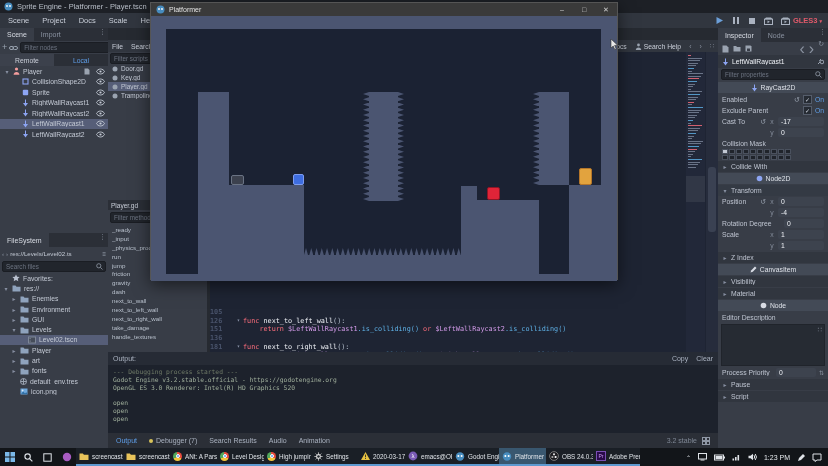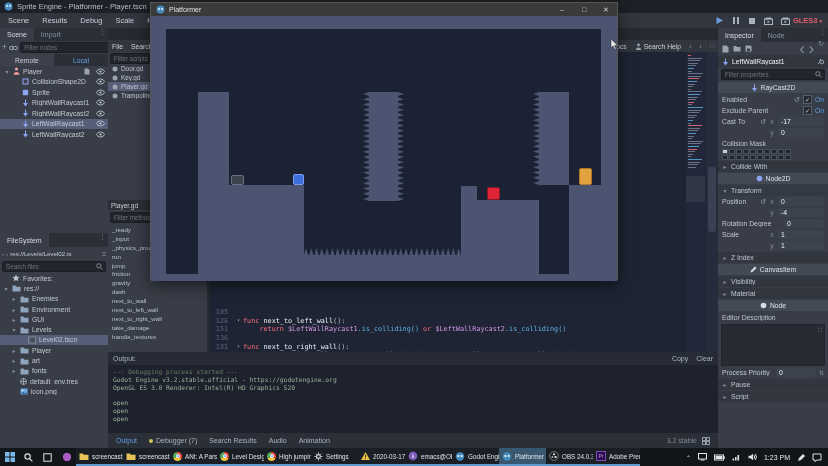--- a/index.html
+++ b/index.html
@@ -28,21 +28,21 @@
   .search input::placeholder{color:#6c7380;}
   .trow{display:flex;align-items:center;height:10.5px;font-size:6.8px;color:#c3c9d4;gap:3px;
     padding-left:4px;box-sizing:border-box;white-space:nowrap;overflow:hidden;}
   .trow.sel{background:#565e78;}
   .trow .lbl{flex:1;overflow:hidden;white-space:nowrap;}
   .caret{color:#868ea0;font-size:6px;width:6px;display:inline-block;text-align:center;}
   .eyeic{margin-right:3px;}
   
   #code-area{position:absolute;left:102px;top:24px;width:508px;height:324px;background:#1e2433;overflow:hidden;}
   .codeline{display:flex;height:8.7px;font-family:"DejaVu Sans Mono",monospace;font-size:6.8px;white-space:pre;}
-  .ln{width:24px;text-align:center;color:#49536b;flex:none;font-weight:bold;}
+  .ln{width:24px;text-align:left;color:#49536b;flex:none;font-weight:bold;}
   .fold{width:9px;color:#8a93a8;font-size:5.5px;text-align:center;flex:none;}
   .kw{color:#ff6e7d;} .fn{color:#eef1f6;} .pn{color:#b8c2d0;} .np{color:#d29ae8;} .mem{color:#5fb2e8;}
   #code-status{position:absolute;left:0;right:0;bottom:0;height:15px;background:#232938;
     display:flex;align-items:center;font-size:7px;color:#8a93a8;padding:0 6px;box-sizing:border-box;}
   #minimap{position:absolute;right:13px;top:0;bottom:15px;width:19px;background:#222839;}
   #vscroll{position:absolute;right:0;top:0;bottom:15px;width:12px;background:#262c3c;}
   #vthumb{position:absolute;left:2px;right:2px;top:115px;height:65px;background:#3a4152;border-radius:3px;}
   
   #output{position:absolute;left:0;top:324px;width:610px;height:81px;background:#1d222c;box-sizing:border-box;}
   #output-head{height:13px;background:#262b35;display:flex;align-items:center;font-size:7px;color:#aab2c0;
@@ -109,22 +109,22 @@
         <svg width="9" height="9">
             <circle cx="4.5" cy="4.5" r="4" fill="#478cbf"></circle>
             <circle cx="3" cy="4" r="0.9" fill="#fff"></circle>
             <circle cx="6" cy="4" r="0.9" fill="#fff"></circle>
           </svg>
       </span>
       <span>Sprite Engine - Platformer - Player.tscn</span>
     </div>
     <div id="menubar">
         <span class="menu-item">Scene</span>
-        <span class="menu-item">Results</span>
-        <span class="menu-item">Debug</span>
+        <span class="menu-item">Project</span>
+        <span class="menu-item">Docs</span>
         <span class="menu-item">Scale</span>
         <span class="menu-item">Help</span>
       </div>
     <div id="playback">
         <span class="ic">
           <svg width="9" height="9">
             <path d="M1.5 1l6.5 3.5L1.5 8z" fill="#6c9fd8"></path>
           </svg>
         </span>
         <span class="ic">

